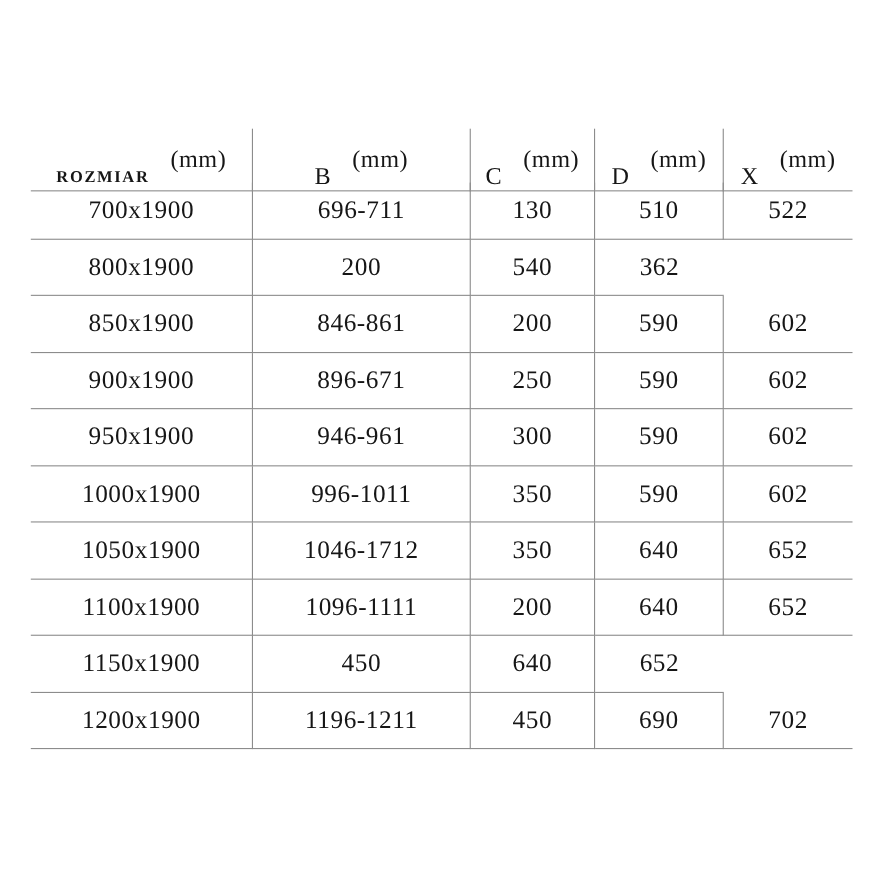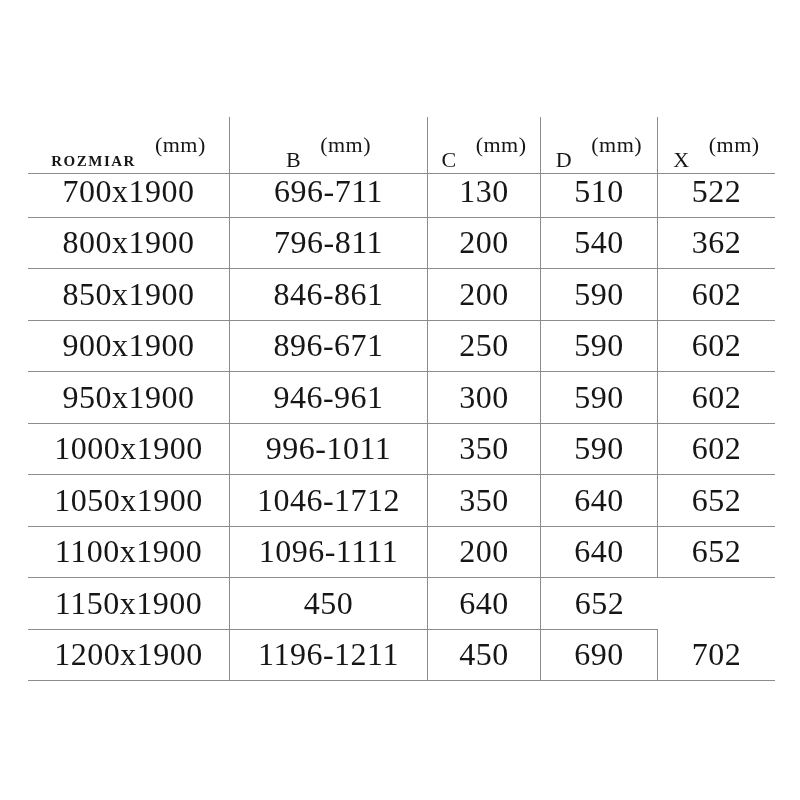--- a/index.html
+++ b/index.html
@@ -25,21 +25,21 @@
     grid-template-columns: 202px 198px 113px 117px 117px;
     height: 51.5px;
   }
   .row.header { height: 49px; }
   .cell {
     display: flex;
     align-items: center;
     justify-content: center;
     border-bottom: 1px solid var(--line);
     border-right: 1px solid var(--line);
-    font-size: 32px;
+    font-size: 23px;
     color: var(--text);
     white-space: nowrap;
     letter-spacing: 0.5px;
   }
   .cell:last-child { border-right: none; }
   .hcell { font-size: 22px; }
   .hlabel { display: inline-block; margin-top: 30px; }
   .hlabel.small {
     font-size: 15px;
     letter-spacing: 1.5px;
@@ -84,21 +84,20 @@
   <div class="row">
     <div class="cell">700x1900</div>
     <div class="cell">696-711</div>
     <div class="cell">130</div>
     <div class="cell">510</div>
     <div class="cell">522</div>
   </div>
 
   <div class="row">
     <div class="cell">800x1900</div>
-    <div class="cell">796-811</div>
     <div class="cell">200</div>
     <div class="cell">540</div>
     <div class="cell">362</div>
   </div>
 
   <div class="row">
     <div class="cell">850x1900</div>
     <div class="cell">846-861</div>
     <div class="cell">200</div>
     <div class="cell">590</div>

